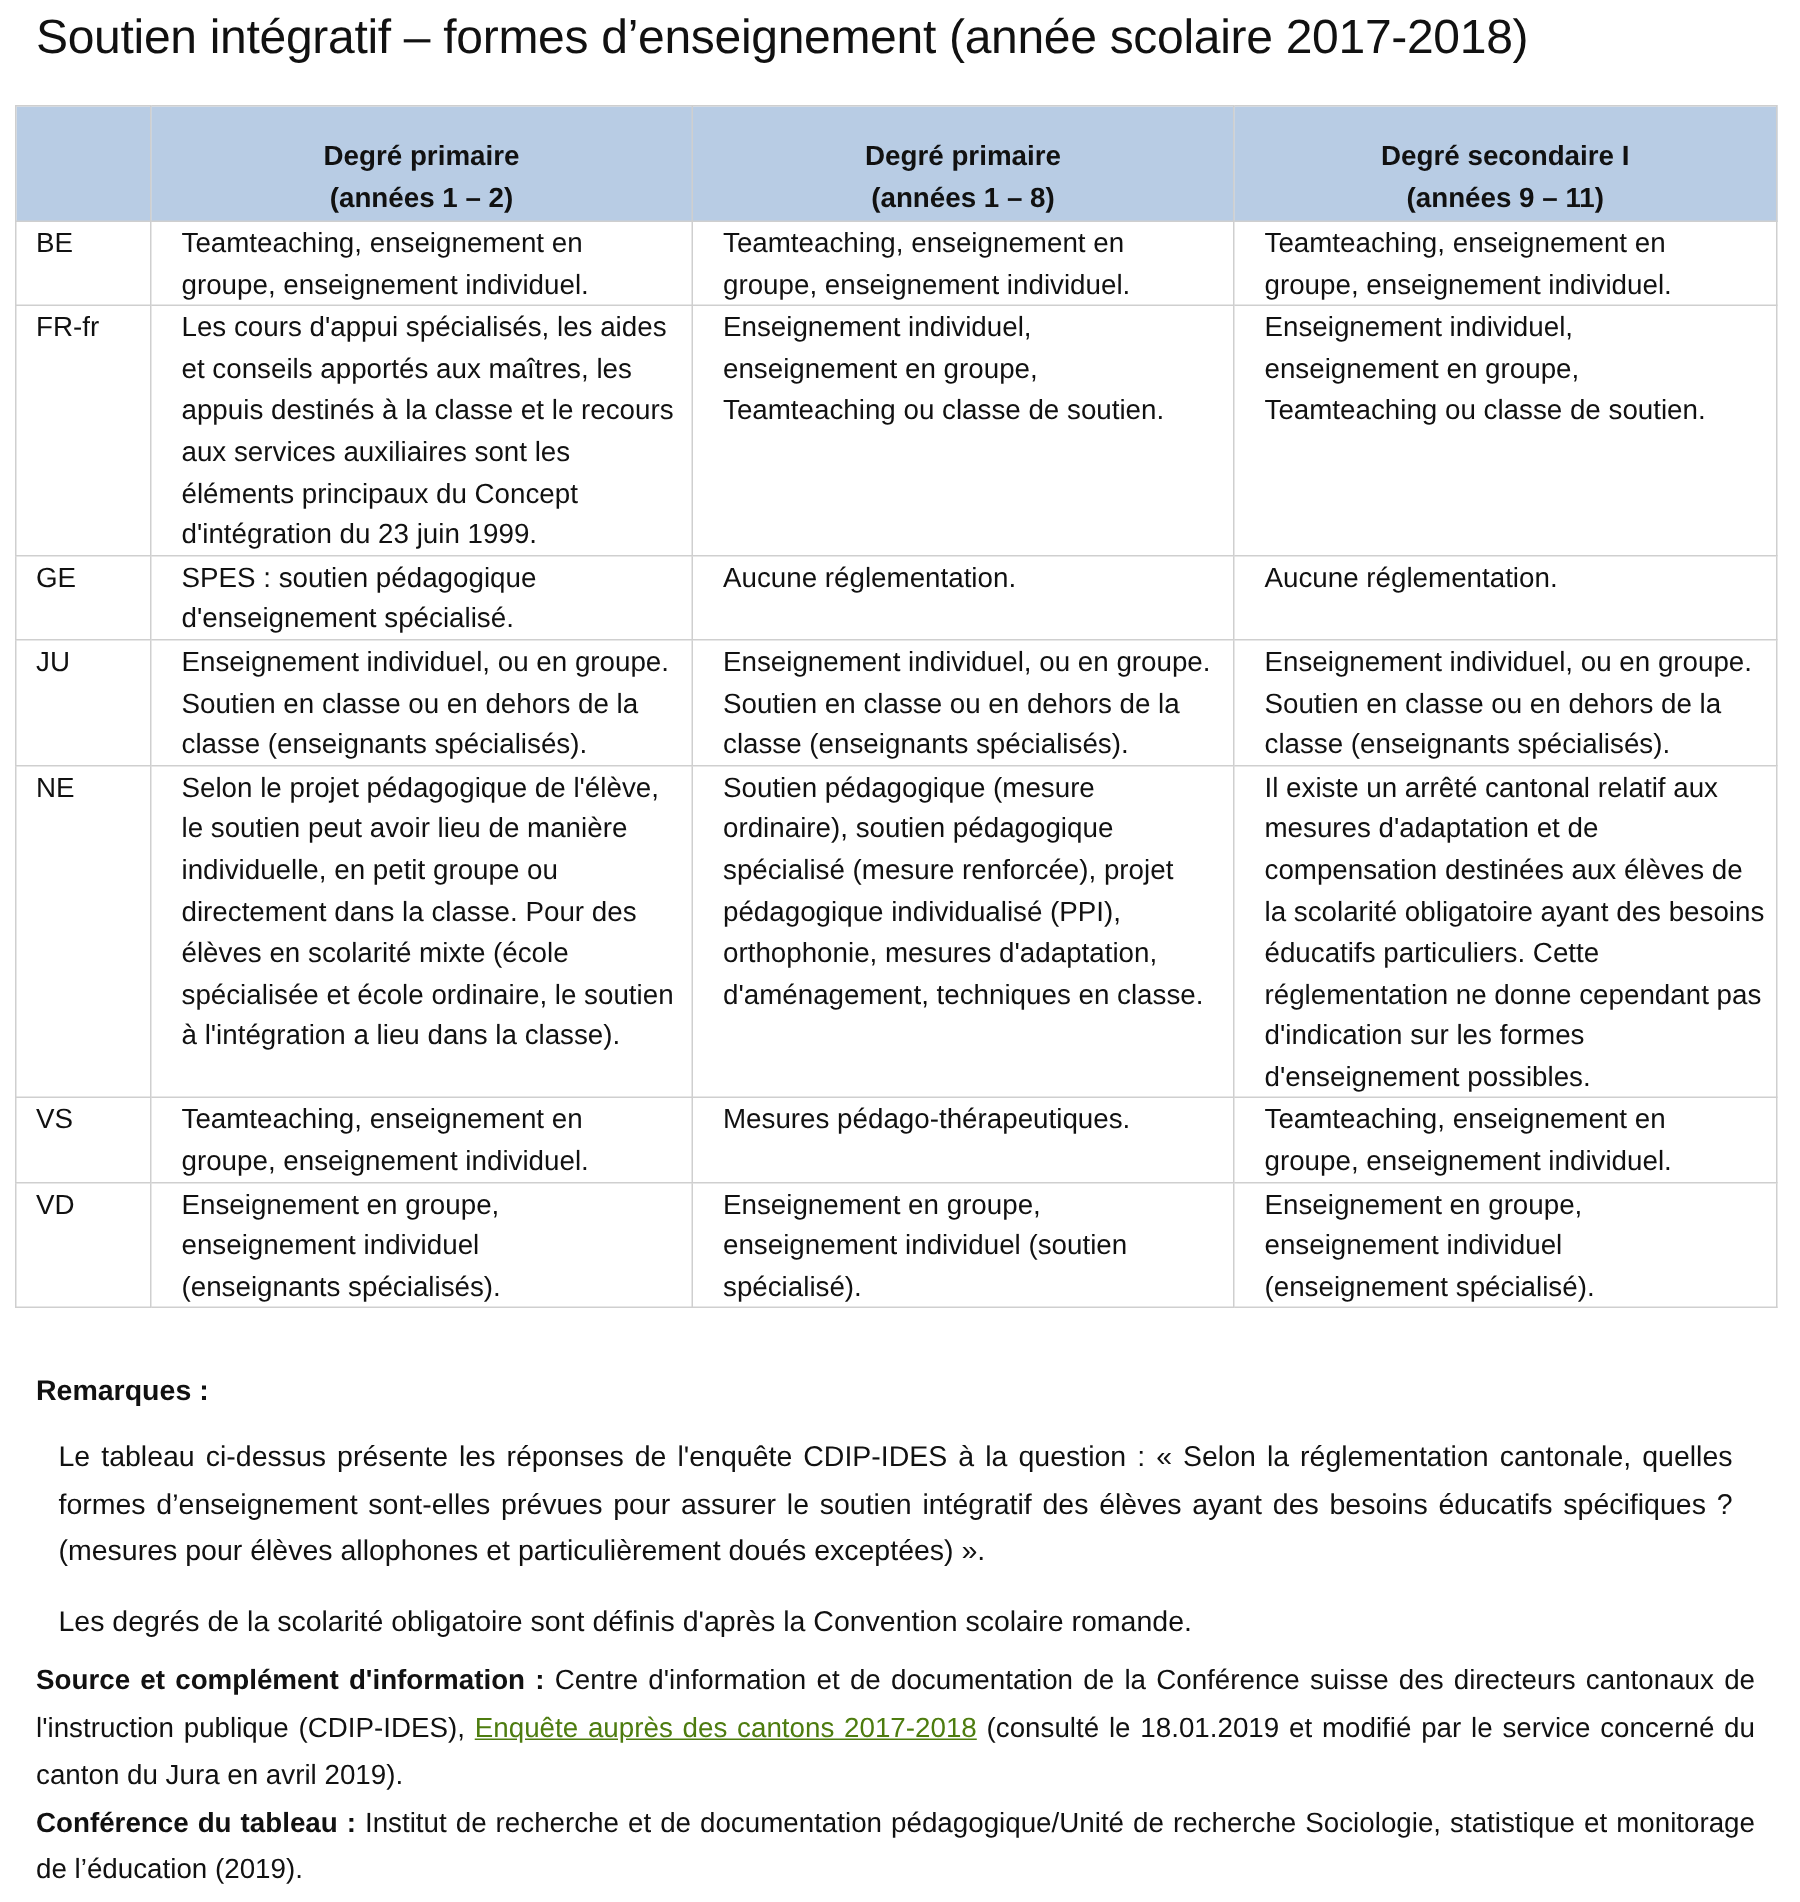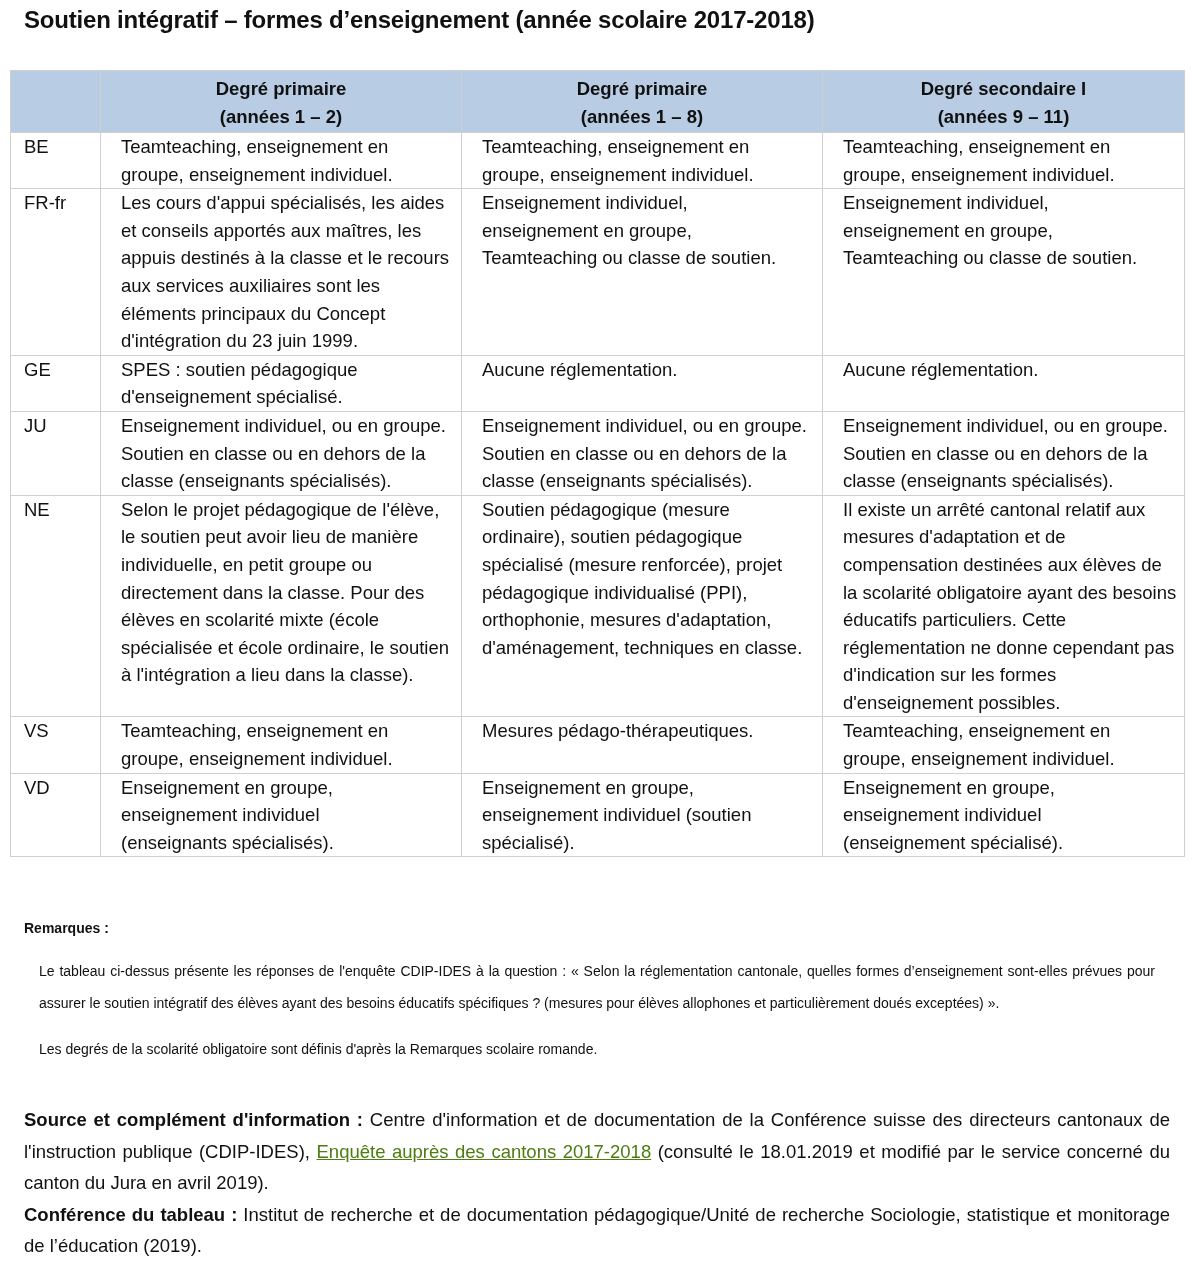--- a/index.html
+++ b/index.html
@@ -12,22 +12,22 @@
       height: 1268px;
       position: relative;
       font-family: "Liberation Sans", "DejaVu Sans", sans-serif;
       color: #111111;
       overflow: hidden;
     }
     .title {
       position: absolute;
       left: 24px;
       top: 6px;
-      font-size: 24px;
-      font-weight: bold;
+      font-size: 32px;
+      font-weight: normal;
       letter-spacing: -0.2px;
       color: #111;
       white-space: nowrap;
     }
     table.main {
       position: absolute;
       left: 10px;
       top: 70px;
       width: 1174px;
       border-collapse: collapse;
@@ -38,21 +38,21 @@
     table.main th, table.main td {
       border: 1.5px solid #cfcfcf;
       vertical-align: top;
       text-align: left;
       padding: 0 10px 0 14px;
     }
     table.main thead th {
       background: #b8cce4;
       text-align: center;
       font-weight: bold;
-      padding: 4px 6px 1px 6px;
+      padding: 19px 6px 1px 6px;
       line-height: 28px;
       font-size: 18.5px;
     }
     table.main td.canton {
       font-weight: normal;
       padding-left: 13px;
     }
     table.main td.cell {
       white-space: pre-line;
       padding-left: 20px;
@@ -62,21 +62,21 @@
     col.c1 { width: 361px; }
     col.c2 { width: 361px; }
     col.c3 { width: 362px; }
     .hline { display: block; }
 
     .notes {
       position: absolute;
       left: 24px;
       top: 915px;
       width: 1146px;
-      font-size: 14px;
+      font-size: 19px;
       line-height: 31.5px;
     }
     .notes .head { font-weight: bold; line-height: 26px; }
     .notes p { margin: 15px; text-align: justify; }
     .source {
       position: absolute;
       left: 24px;
       top: 1104px;
       width: 1146px;
       font-size: 18.5px;
@@ -171,19 +171,19 @@
       <td class="cell">Enseignement en groupe,
 enseignement individuel
 (enseignement spécialisé).</td>
     </tr>
   </tbody>
 </table>
 
 <div class="notes">
   <div class="head">Remarques :</div>
   <p>Le tableau ci-dessus présente les réponses de l'enquête CDIP-IDES à la question : « Selon la réglementation cantonale, quelles formes d’enseignement sont-elles prévues pour assurer le soutien intégratif des élèves ayant des besoins éducatifs spécifiques ? (mesures pour élèves allophones et particulièrement doués exceptées) ».</p>
-  <p>Les degrés de la scolarité obligatoire sont définis d'après la Remarques scolaire romande.</p>
+  <p>Les degrés de la scolarité obligatoire sont définis d'après la Convention scolaire romande.</p>
 </div>
 
 <div class="source">
   <p><span class="bold">Source et complément d'information :</span><span> Centre d'information et de documentation de la Conférence suisse des directeurs cantonaux de l'instruction publique (CDIP-IDES), </span><a class="link">Enquête auprès des cantons 2017-2018</a><span> (consulté le 18.01.2019 et modifié par le service concerné du canton du Jura en avril 2019).</span></p>
   <p><span class="bold">Conférence du tableau :</span><span> Institut de recherche et de documentation pédagogique/Unité de recherche Sociologie, statistique et monitorage de l’éducation (2019).</span></p>
 </div>
 
 </body></html>

